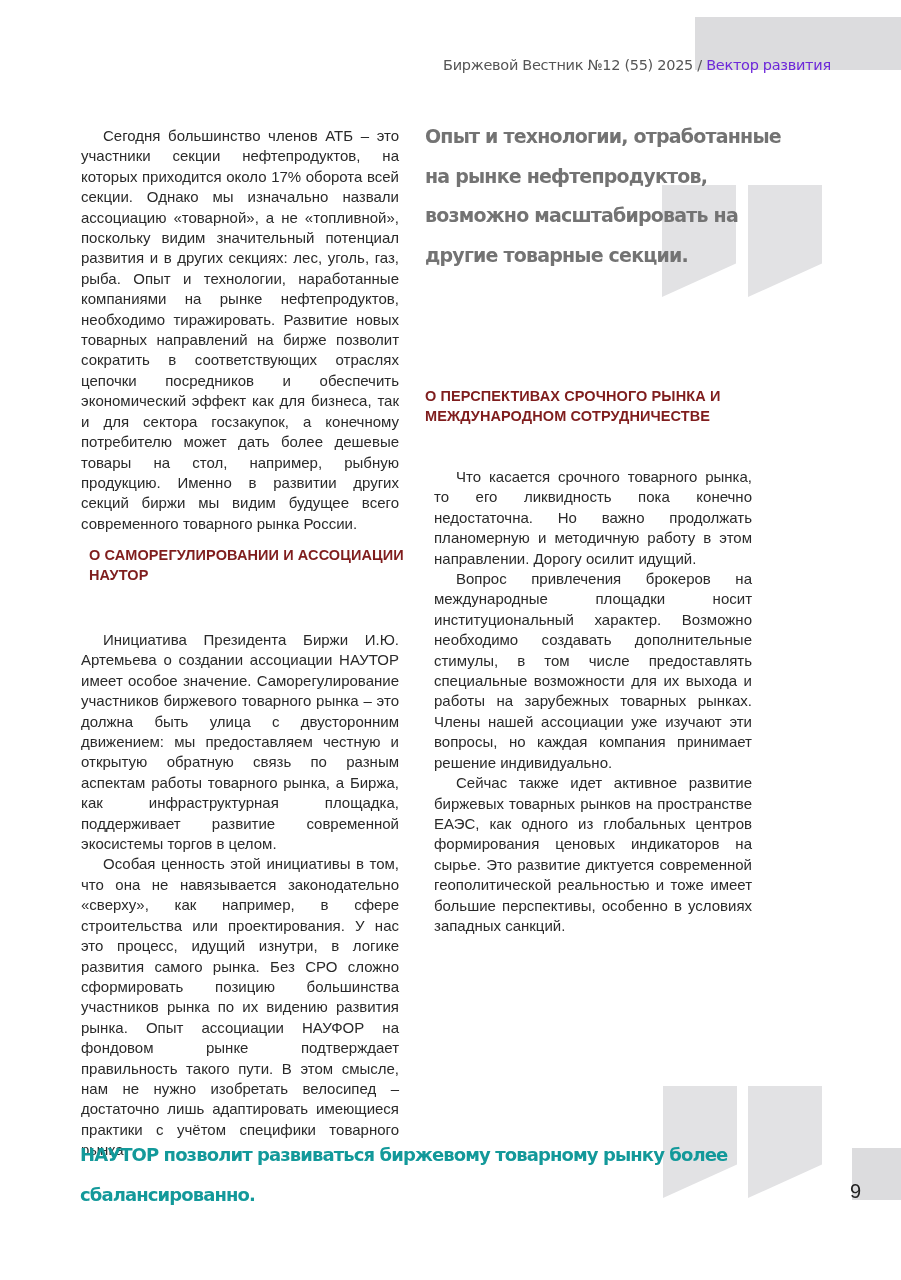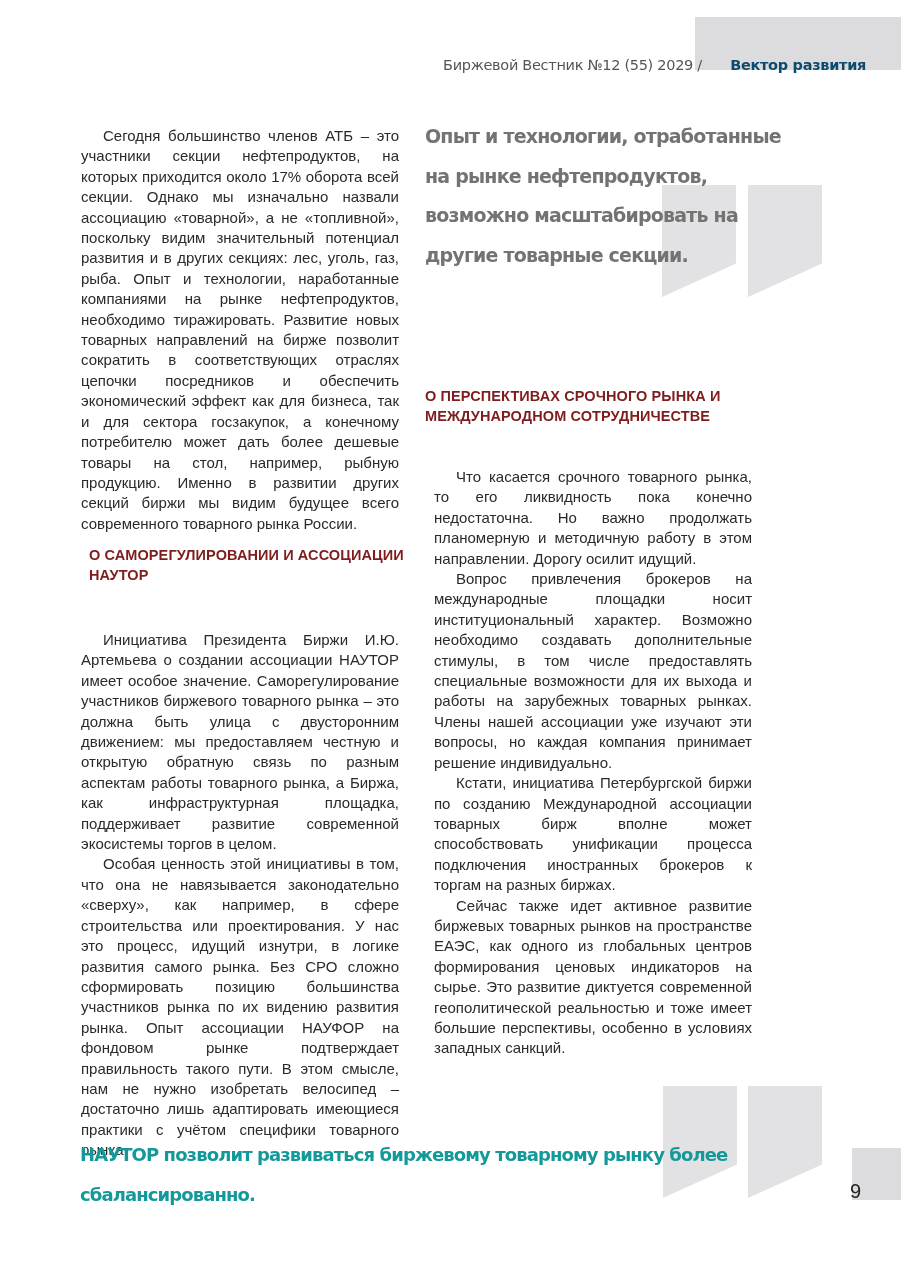--- a/index.html
+++ b/index.html
@@ -5,21 +5,21 @@
   html, body { margin: 0; padding: 0; }
   body {
     width: 901px; height: 1280px; background: #ffffff; position: relative; overflow: hidden;
     font-family: "Liberation Sans", sans-serif; color: #222222;
   }
   .header-box { position: absolute; left: 695px; top: 17px; width: 206px; height: 53px; background: #dcdcde; }
   .header-line {
     position: absolute; left: 443px; top: 57px; font-size: 14.5px; color: #555555; white-space: nowrap;
     font-family: "DejaVu Sans", sans-serif; letter-spacing: -0.3px;
   }
-  .header-line b { color: #0c4a6e; font-weight: bold; margin-left: 24px; }
+  .header-line b { color: #6d28d9; font-weight: normal; }
 
   .col { position: absolute; font-size: 15px; line-height: 20.4px; text-align: justify; color: #2a2a2a; }
   .col-left { left: 81px; top: 126px; width: 318px; }
   .col-right { left: 434px; top: 467px; width: 318px; }
   .col p { margin: 0; text-indent: 22px; hyphens: manual; }
 
   .sec-head {
     position: absolute; font-weight: bold; color: #7f1d1d; font-size: 14.5px; line-height: 20px;
     letter-spacing: 0.1px; text-transform: uppercase;
   }
@@ -36,42 +36,41 @@
     font-family: "DejaVu Sans", sans-serif; font-weight: bold; font-size: 18px; line-height: 40px; letter-spacing: -0.9px;
   }
   .page-box { position: absolute; left: 852px; top: 1148px; width: 49px; height: 52px; background: #dcdcde; }
   .page-num { position: absolute; left: 850px; top: 1180px; font-size: 20px; color: #222; }
 </style>
 </head>
 <body>
 
 <div class="header-box"></div>
 <div class="header-line">
-  <span>Биржевой Вестник №12 (55) 2029 / </span><b>Вектор развития</b>
+  <span>Биржевой Вестник №12 (55) 2025 / </span><b>Вектор развития</b>
 </div>
 
 <div class="col col-left">
   <p>Сегодня большинство членов АТБ – это участники секции нефтепродуктов, на которых приходится около 17% оборота всей секции. Однако мы изначально назвали ассоциацию «товарной», а не «топливной», поскольку видим значительный потенциал развития и в других секциях: лес, уголь, газ, рыба. Опыт и технологии, наработанные компаниями на рынке нефтепродуктов, необходимо тиражировать. Развитие новых товарных направлений на бирже позволит сократить в соответствующих отраслях цепочки посредников и обеспечить экономический эффект как для бизнеса, так и для сектора госзакупок, а конечному потребителю может дать более дешевые товары на стол, например, рыбную продукцию. Именно в развитии других секций биржи мы видим будущее всего современного товарного рынка России.</p>
 </div>
 
 <div class="sec-head sec1">О саморегулировании и ассоциации НАУТОР</div>
 <div class="col col-left" style="top:606px;margin-top:24px;">
   <p>Инициатива Президента Биржи И.Ю. Артемьева о создании ассоциации НАУТОР имеет особое значение. Саморегулирование участников биржевого товарного рынка – это должна быть улица с двусторонним движением: мы предоставляем честную и открытую обратную связь по разным аспектам работы товарного рынка, а Биржа, как инфраструктурная площадка, поддерживает развитие современной экосистемы торгов в целом.</p>
   <p>Особая ценность этой инициативы в том, что она не навязывается законодательно «сверху», как например, в сфере строительства или проектирования. У нас это процесс, идущий изнутри, в логике развития самого рынка. Без СРО сложно сформировать позицию большинства участников рынка по их видению развития рынка. Опыт ассоциации НАУФОР на фондовом рынке подтверждает правильность такого пути. В этом смысле, нам не нужно изобретать велосипед – достаточно лишь адаптировать имеющиеся практики с учётом специфики товарного рынка.</p>
 </div>
 
 <div class="quote-mark" style="left:662px; top:185px;"></div>
 <div class="quote-mark" style="left:748px; top:185px;"></div>
 <div class="pull-quote">Опыт и технологии, отработанные на рынке нефтепродуктов, возможно масштабировать на другие товарные секции.</div>
 
 <div class="sec-head sec2">О перспективах срочного рынка и международном сотрудничестве</div>
 <div class="col col-right">
   <p>Что касается срочного товарного рынка, то его ликвидность пока конечно недостаточна. Но важно продолжать планомерную и методичную работу в этом направлении. Дорогу осилит идущий.</p>
   <p>Вопрос привлечения брокеров на международные площадки носит институциональный характер. Возможно необходимо создавать дополнительные стимулы, в том числе предоставлять специальные возможности для их выхода и работы на зарубежных товарных рынках. Члены нашей ассоциации уже изучают эти вопросы, но каждая компания принимает решение индивидуально.</p>
-  <p>Кстати, инициатива Петербургской биржи по созданию Международной ассоциации товарных бирж вполне может способствовать унификации процесса подключения иностранных брокеров к торгам на разных биржах.</p>
   <p>Сейчас также идет активное развитие биржевых товарных рынков на пространстве ЕАЭС, как одного из глобальных центров формирования ценовых индикаторов на сырье. Это развитие диктуется современной геополитической реальностью и тоже имеет большие перспективы, особенно в условиях западных санкций.</p>
 </div>
 
 <div class="quote-mark" style="left:663px; top:1086px;"></div>
 <div class="quote-mark" style="left:748px; top:1086px;"></div>
 <div class="pull-quote-bottom">НАУТОР позволит развиваться биржевому товарному рынку более сбалансированно.</div>
 
 <div class="page-box"></div>
 <div class="page-num">9</div>
 

